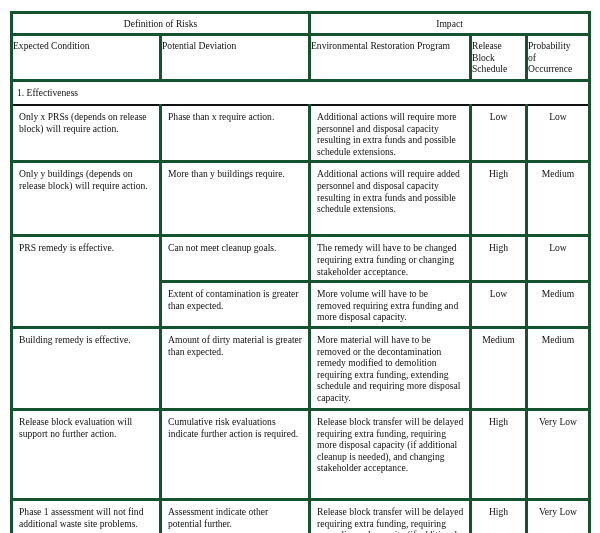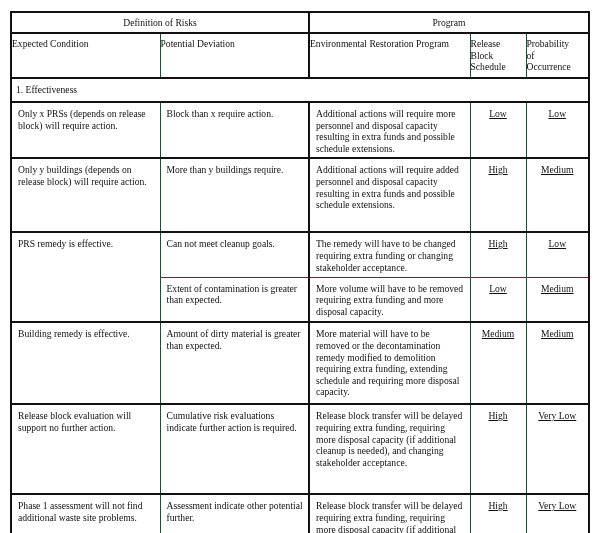--- a/index.html
+++ b/index.html
@@ -20,21 +20,21 @@
       left: 10px;
       top: 11px;
       width: 578px;
       border-collapse: collapse;
       table-layout: fixed;
       font-size: 9.6px;
       line-height: 11.6px;
       border: 2px solid #111;
     }
     table.risk td, table.risk th {
-      border: 1px solid #14532d;
+      border: 3px solid #14532d;
       vertical-align: top;
       padding: 0;
       font-weight: normal;
     }
     .hdr-group {
       text-align: center;
       height: 19px;
       vertical-align: middle !important;
       border-bottom: 2px solid #111 !important;
     }
@@ -49,40 +49,39 @@
       vertical-align: middle !important;
       padding-left: 4px !important;
       border-bottom: 2px solid #111 !important;
     }
     .cell-text {
       padding: 5px 5px 3px 6px !important;
     }
     .cell-center {
       text-align: center;
       padding-top: 5px !important;
-      text-decoration: underline;
     }
     .sep-thick td { border-top: 2px solid #111 !important; }
     .col-left { border-right: 2px solid #111 !important; }
   </style>
 </head>
 <body>
 
 <table class="risk">
   <colgroup>
     <col style="width:149px">
     <col style="width:149px">
     <col style="width:161px">
     <col style="width:56px">
     <col style="width:63px">
   </colgroup>
   <thead>
     <tr>
       <th class="hdr-group col-left" colspan="2">Definition of Risks</th>
-      <th class="hdr-group" colspan="3">Program</th>
+      <th class="hdr-group" colspan="3">Impact</th>
     </tr>
     <tr class="hdr-row">
       <th class="hdr-col">Expected Condition</th>
       <th class="hdr-col col-left">Potential Deviation</th>
       <th class="hdr-col">Environmental Restoration Program</th>
       <th class="hdr-col">
         <span>Release</span><br>
         <span>Block</span><br>
         <span>Schedule</span>
       </th>
@@ -93,21 +92,21 @@
       </th>
     </tr>
   </thead>
   <tbody>
     <tr class="section">
       <td colspan="5">1.  Effectiveness</td>
     </tr>
 
     <tr class="sep-thick" style="height:50px">
       <td class="cell-text">Only x PRSs (depends on release block) will require action.</td>
-      <td class="cell-text col-left">Block than x require action.</td>
+      <td class="cell-text col-left">Phase than x require action.</td>
       <td class="cell-text">Additional actions will require more personnel and disposal capacity resulting in extra funds and possible schedule extensions.</td>
       <td class="cell-center">Low</td>
       <td class="cell-center">Low</td>
     </tr>
 
     <tr class="sep-thick" style="height:74px">
       <td class="cell-text">Only y buildings (depends on release block) will require action.</td>
       <td class="cell-text col-left">More than y buildings require.</td>
       <td class="cell-text">Additional actions will require added personnel and disposal capacity resulting in extra funds and possible schedule extensions.</td>
       <td class="cell-center">High</td>

